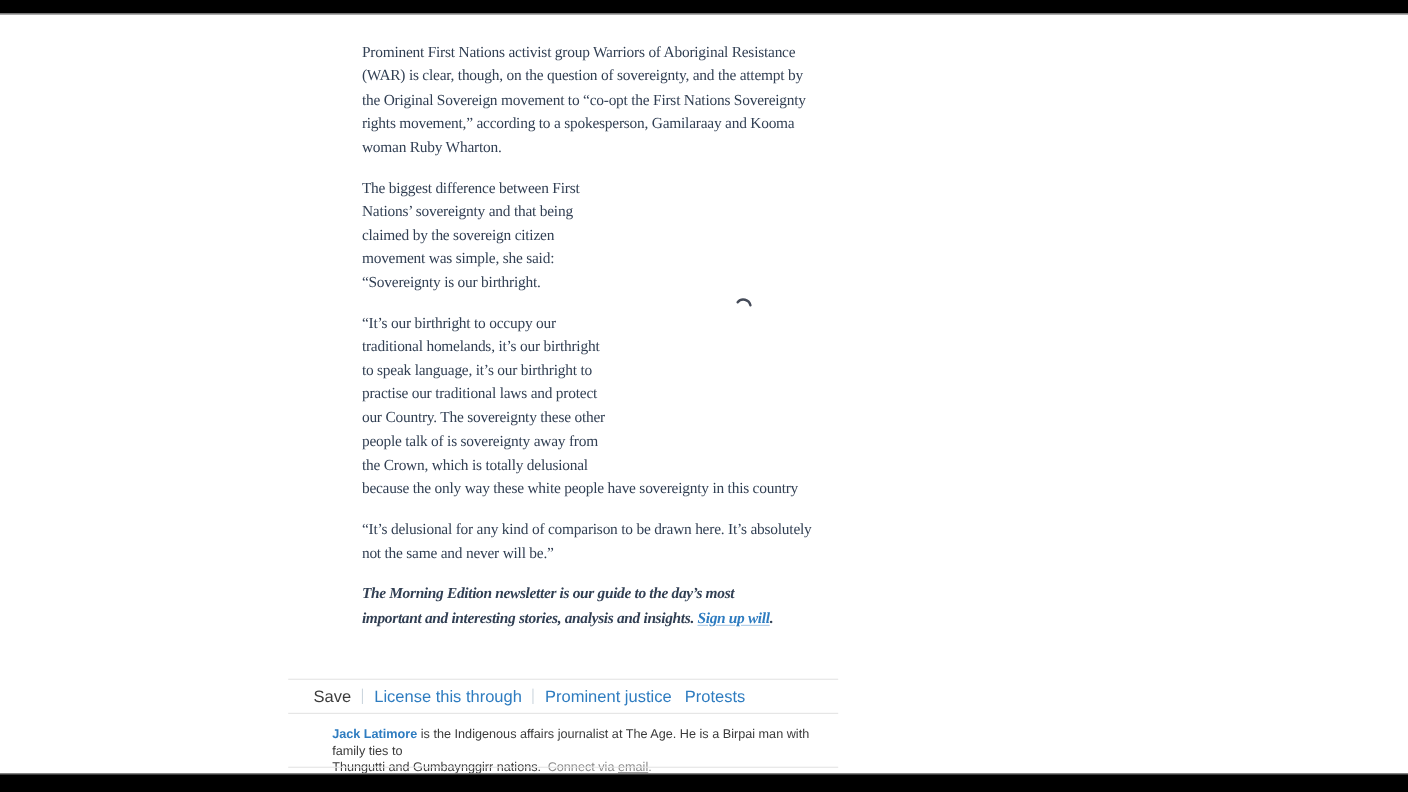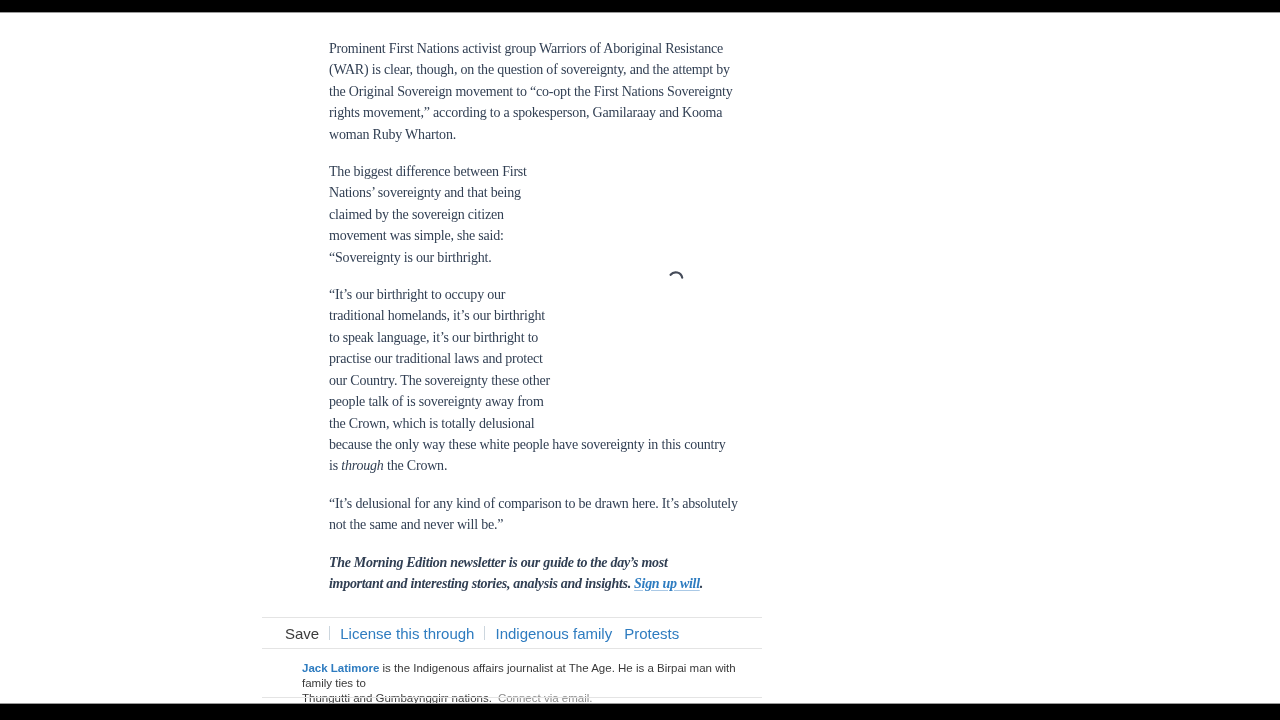--- a/index.html
+++ b/index.html
@@ -76,21 +76,20 @@
 
     <div class="para">
       <div class="lines">“It’s our birthright to occupy our
 traditional homelands, it’s our birthright
 to speak language, it’s our birthright to
 practise our traditional laws and protect
 our Country. The sovereignty these other
 people talk of is sovereignty away from
 the Crown, which is totally delusional
 because the only way these white people have sovereignty in this country</div>
-      <div class="line"><span>is </span><span class="italic">through</span><span> the Crown.</span></div>
     </div>
 
     <div class="para lines">“It’s delusional for any kind of comparison to be drawn here. It’s absolutely
 not the same and never will be.”</div>
 
     <div class="para newsletter">
       <div class="line">The Morning Edition newsletter is our guide to the day’s most</div>
       <div class="line"><span>important and interesting stories, analysis and insights. </span><a class="signup">Sign up will</a><span>.</span></div>
     </div>
   </main>
@@ -101,21 +100,21 @@
     </svg>
   </div>
 
   <div class="hdiv d1"></div>
 
   <div class="tag-row">
     <span class="save">Save</span>
     <span class="vdiv"></span>
     <a class="taglink">License this through</a>
     <span class="vdiv"></span>
-    <a class="taglink">Indigenous family</a>
+    <a class="taglink">Prominent justice</a>
     <a class="taglink topic2">Protests</a>
   </div>
 
   <div class="hdiv d2"></div>
 
   <div class="bio">
     <div class="bio-line"><a class="bio-name">Jack Latimore</a><span> is the Indigenous affairs journalist at The Age. He is a Birpai man with family ties to</span></div>
     <div class="bio-line"><span>Thungutti and Gumbaynggirr nations.</span><span class="connect">Connect via </span><a class="email">email</a><span class="connect-suffix">.</span></div>
   </div>
 

